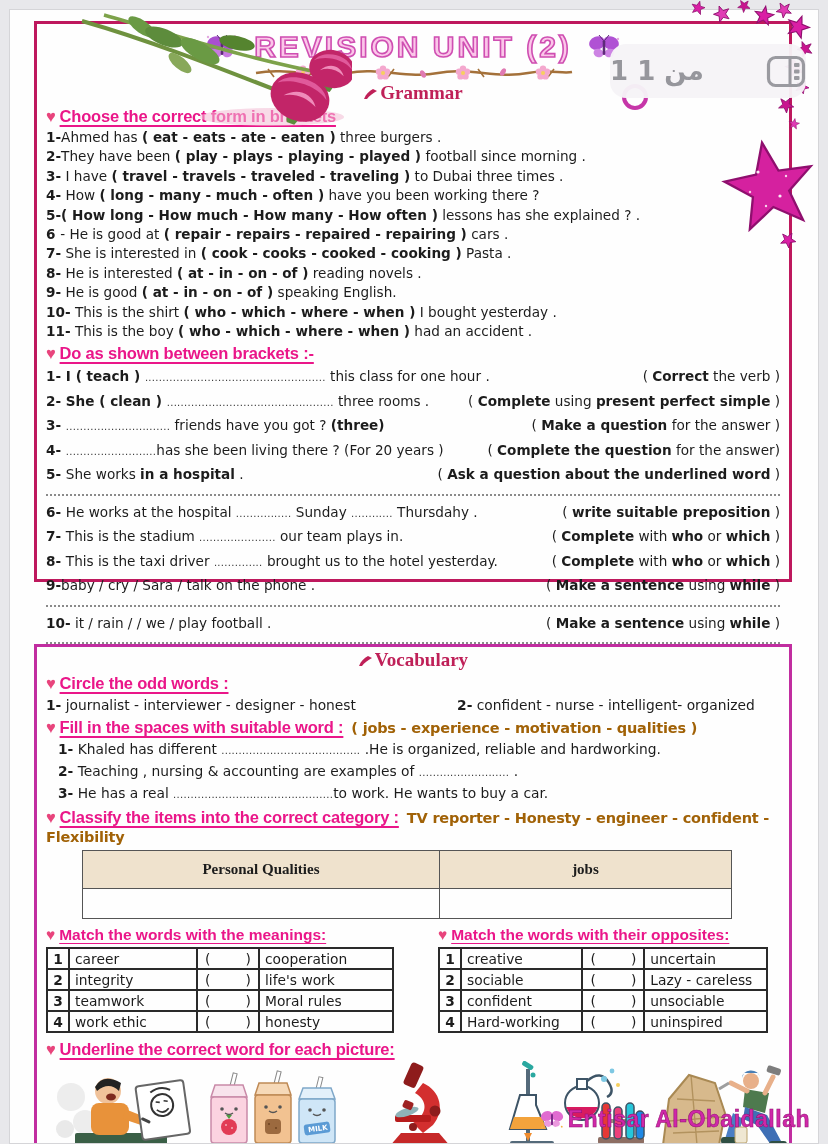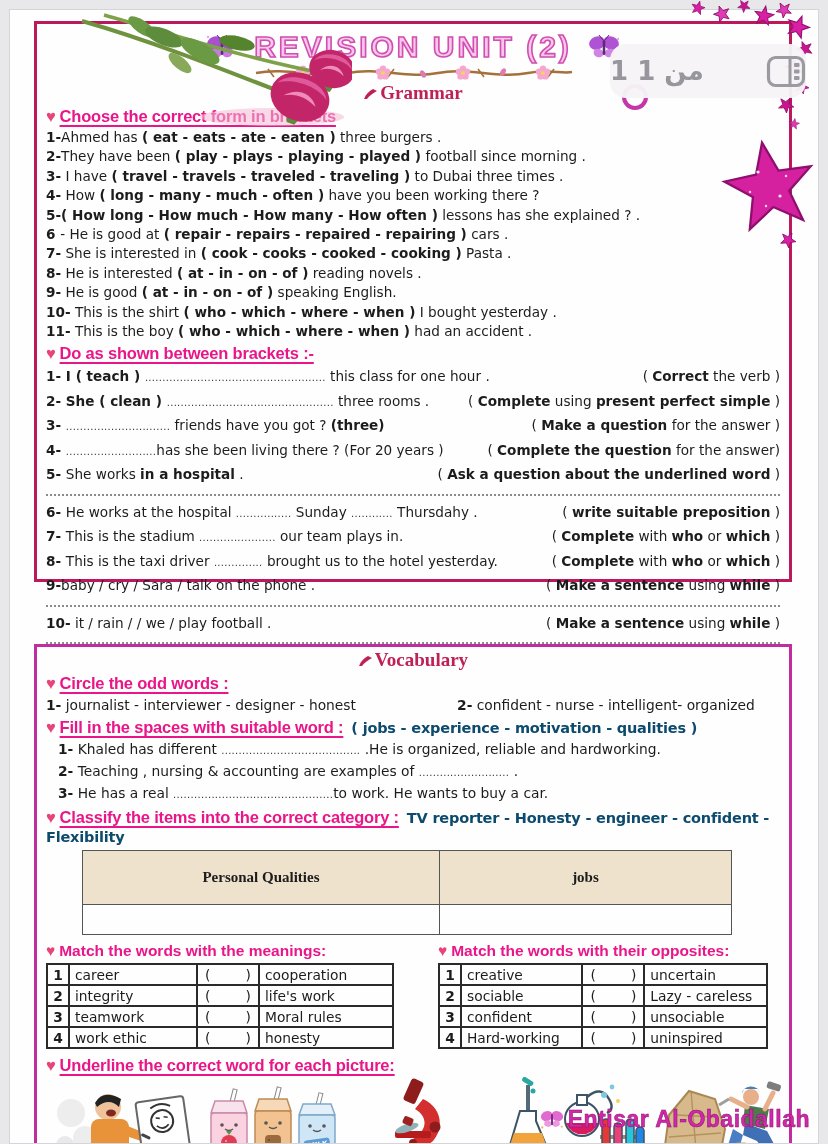--- a/index.html
+++ b/index.html
@@ -15,44 +15,44 @@
   .title-text{font:800 30px "Liberation Sans",sans-serif;letter-spacing:3px;color:#fbc6e9;
     -webkit-text-stroke:1.6px #cf4fb2;text-shadow:0 0 1px #e9a0d6}
   .divider{display:block;margin:0 auto}
   .serif-head{font:700 19px "Liberation Serif",serif;color:#bf2058;text-align:center;line-height:22px}
   .serif-head .txt{text-underline-offset:2px}
   .nib{vertical-align:-1px;margin-right:2px}
   
   .sec-head{font:700 16.5px "Liberation Sans",sans-serif;color:#ea1689;margin:3px 0 2px;letter-spacing:-.2px}
   .sec-head .txt{text-decoration:underline;text-underline-offset:3px;text-decoration-thickness:1.5px}
   .heart{color:#e8447c;margin-right:4px}
-  .bank{color:#0c4a6e;font:700 14.5px "DejaVu Sans",sans-serif;margin-left:8px}
+  .bank{color:#a16207;font:700 14.5px "DejaVu Sans",sans-serif;margin-left:8px}
   
   .qlist .segline{line-height:19.4px;font-size:13.6px;white-space:nowrap}
   .b{font-weight:700}
   .u{text-underline-offset:2px}
   .d{font-size:10px;letter-spacing:.3px;color:#333}
   .exlist{margin-top:1px}
   .exlist .exrow{display:flex;line-height:23.5px;font-size:13.6px;white-space:nowrap}
   .exleft{flex:1 1 auto;overflow:hidden}
   .exright{flex:0 0 auto;padding-left:6px;text-align:right}
   .dotsep{border-top:2px dotted #8a8a8a;margin:7px 0 5px}
   
   .circle-row{display:flex;font-size:13.8px;line-height:20px}
   .circle-row .segline:first-child{flex:0 0 56%}
   .filllist .segline{line-height:21px;font-size:13.8px;white-space:nowrap;margin-left:12px}
   table.classify{border-collapse:collapse;width:650px;margin:4px 0 2px 36px}
-  table.classify th{background:#efe2cd;border:1.5px solid #555;font:700 15px "Liberation Serif",serif;padding:18px;height:23px}
+  table.classify th{background:#efe2cd;border:1.5px solid #555;font:700 15px "Liberation Serif",serif;padding:10px;height:23px}
   table.classify td{border:1.5px solid #555;height:30px}
   table.classify th:first-child,table.classify td:first-child{width:55%}
   .match-wrap{display:flex;gap:44px;margin-top:7px}
   .match-col{width:348px}
   .match-col.right{width:330px}
   .match-head{font:700 15.5px "Liberation Sans",sans-serif;color:#ea1689;margin-bottom:3px}
-  .match-head .txt{text-underline-offset:3px}
+  .match-head .txt{text-decoration:underline;text-underline-offset:3px}
   table.match{border-collapse:collapse;width:100%}
   table.match td{border:2px solid #2a2a2a;font-size:13.8px;padding:0 5px;height:21px}
   table.match td.num{width:22px;text-align:center;font-weight:700;padding:0 2px}
   table.match td.word{width:37%}
   table.match td.paren{width:62px;white-space:pre;text-align:center}
   
   .pics{display:flex;justify-content:space-between;align-items:flex-end;margin-top:2px;padding:0 2px}
   .pic{display:flex;flex-direction:column;align-items:center}
   .caption{font:700 13.2px "DejaVu Sans",sans-serif;margin-top:1px;white-space:nowrap}
   

